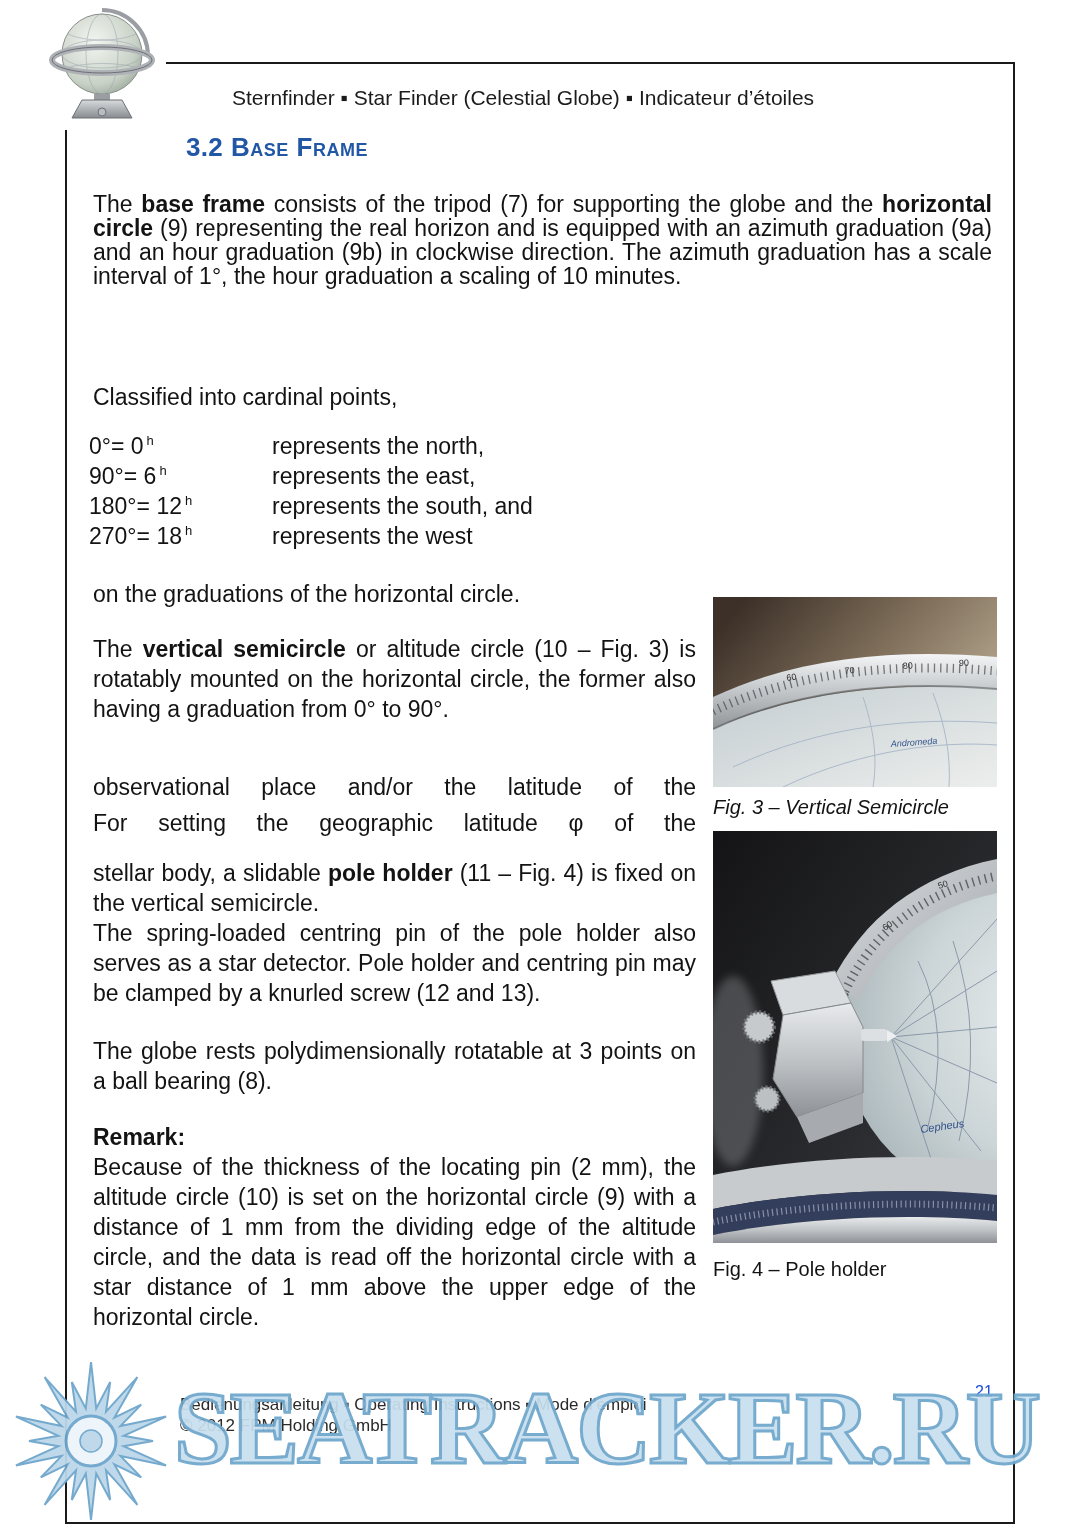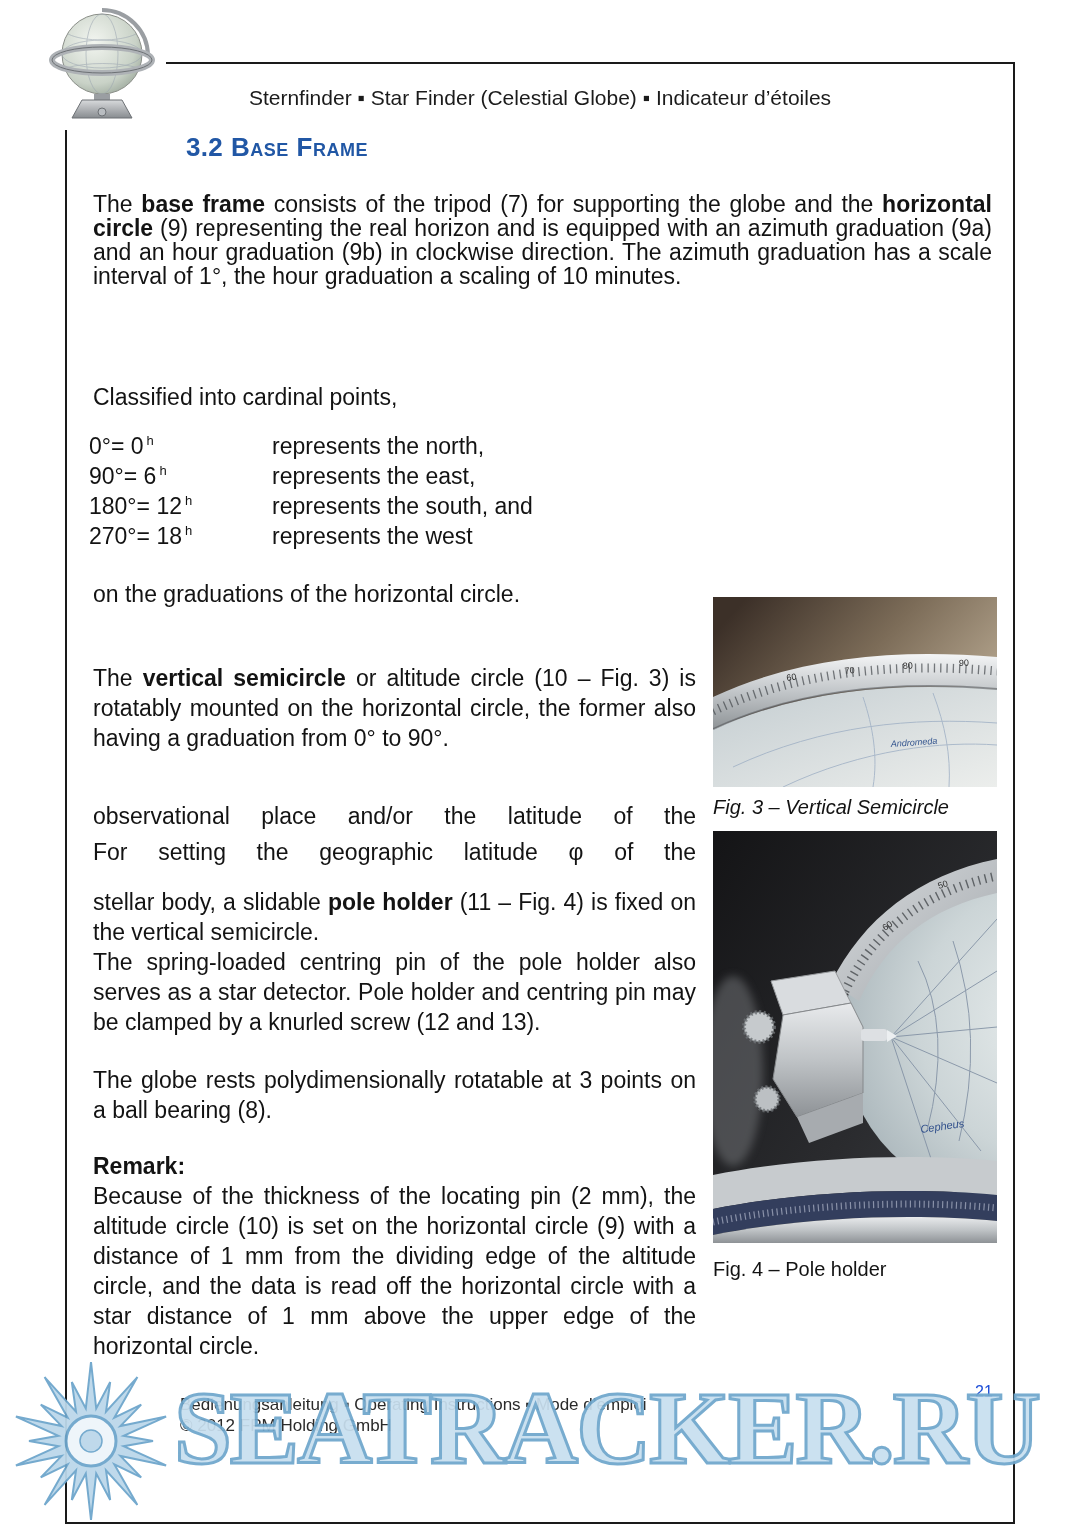--- a/index.html
+++ b/index.html
@@ -1,33 +1,33 @@
 <!DOCTYPE html>
 <html><head>
 <meta charset="utf-8">
 <style>
   html,body{margin:0;padding:0;background:#ffffff;}
   .page{position:relative;width:1080px;height:1530px;background:#ffffff;overflow:hidden;
         font-family:"Liberation Sans",sans-serif;color:#131313;}
   .border-frame{position:absolute;left:65px;top:62px;width:950px;height:1462px;
         border:2px solid #1a1a1a;box-sizing:border-box;}
   .logo-box{position:absolute;left:44px;top:4px;width:122px;height:126px;background:#ffffff;z-index:2;}
-  .doc-header{position:absolute;left:65px;top:86px;width:950px;text-align:center;
+  .doc-header{position:absolute;left:48px;top:86px;width:950px;text-align:center;
         font-size:21px;color:#1b1b1b;}
   .section-heading{position:absolute;left:186px;top:132px;font-size:26px;font-weight:bold;
         color:#2157a5;letter-spacing:0.3px;}
   .section-heading .sc{font-variant:small-caps;margin-left:8px;letter-spacing:0.5px;}
   .para{position:absolute;font-size:23px;line-height:24px;text-align:justify;color:#131313;}
   .p1{left:93px;top:192px;width:899px;}
   .p2{left:93px;top:368px;width:899px;text-align:left;margin-top:17px;}
   .cardinal{position:absolute;left:89px;top:431px;font-size:23px;line-height:30px;}
   .crow .deg{display:inline-block;width:183px;}
   .crow sup{font-size:13px;line-height:0;vertical-align:super;margin-left:3px;}
   .p3{left:93px;top:582px;width:899px;text-align:left;}
-  .left-col{position:absolute;left:93px;top:634px;width:603px;font-size:23px;line-height:30px;margin-top:29px;}
+  .left-col{position:absolute;left:93px;top:634px;width:603px;font-size:23px;line-height:30px;}
   .left-col p{margin:0;text-align:justify;}
   .stretch{text-align:justify;text-align-last:justify;}
   .p4b{margin-top:6px !important;}
   .p4c{margin-top:48px !important;}
   .p4d{margin-top:20px !important;}
   .p6{margin-top:28px !important;}
   .remark-title{margin-top:26px !important;font-weight:bold;text-align:left !important;}
   .figure{position:absolute;width:284px;overflow:hidden;z-index:1;}
   .fig3{left:713px;top:597px;height:190px;}
   .fig4{left:713px;top:831px;height:412px;}

